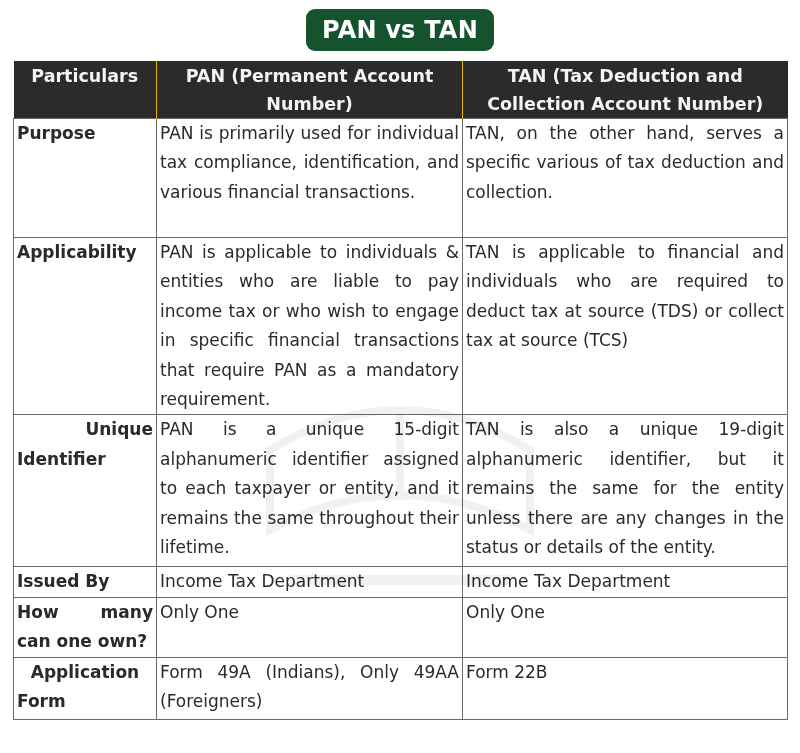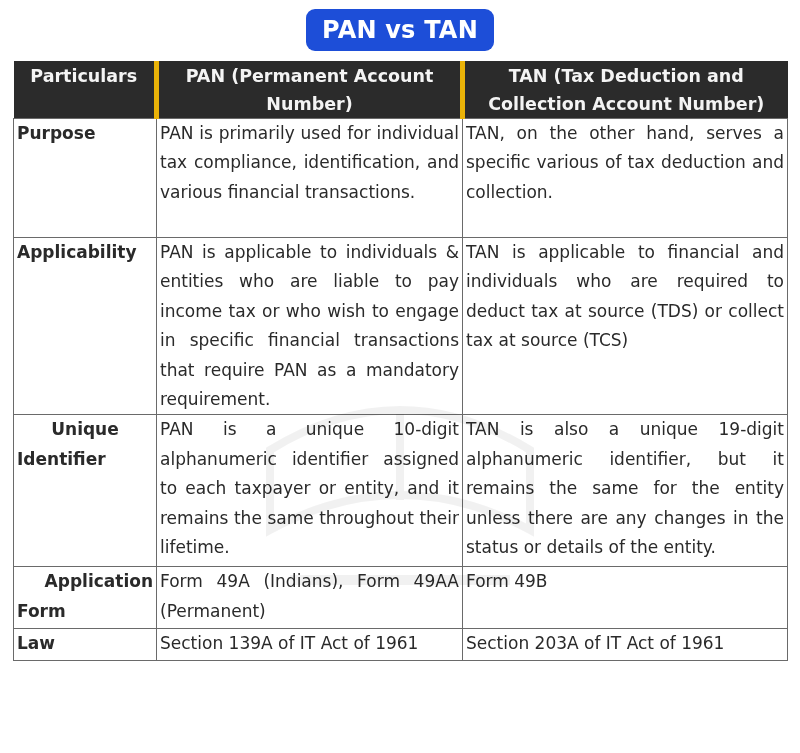--- a/index.html
+++ b/index.html
@@ -6,39 +6,39 @@
     html, body {
       width: 800px; height: 753px; background: #ffffff; overflow: hidden;
       font-family: "DejaVu Sans", "Liberation Sans", sans-serif;
       color: #2a2a2a;
     }
     .title-wrap {
       position: absolute; left: 0; top: 0; width: 800px; height: 56px;
       display: flex; justify-content: center; align-items: center;
     }
     .title-badge {
-      background: #1d4ed8; color: #ffffff;
+      background: #14532d; color: #ffffff;
       font-weight: bold; font-size: 24px;
       height: 42px; padding: 0 16px; border-radius: 9px;
       display: flex; align-items: center; justify-content: center;
       margin-top: 3px; letter-spacing: 0.2px;
     }
     table.cmp {
       position: absolute; left: 13px; top: 61px; width: 774px;
       border-collapse: collapse; table-layout: fixed;
       font-size: 17px; line-height: 29.4px;
     }
     table.cmp col.c1 { width: 143px; }
     table.cmp col.c2 { width: 306px; }
     table.cmp col.c3 { width: 325px; }
     table.cmp th {
       background: #2b2b2b; color: #f4f4f4; font-weight: bold;
       font-size: 17.5px; line-height: 28px; text-align: center;
       padding: 1px 4px 0 4px; vertical-align: top; height: 57px;
-      border-left: 5px solid #eab308;
+      border-left: 1px solid #eab308;
     }
     table.cmp th:first-child { border-left: none; margin-top: 8px; }
     table.cmp td {
       border: 1.5px solid #6a6a6a; vertical-align: top;
       padding: 0 3px 0 3px; text-align: justify; text-align-last: left;
     }
     table.cmp td.label { font-weight: bold; color: #2a2a2a; }
     .r-purpose td { height: 119px; }
     .r-applic td { height: 176px; margin-top: 36px; }
     .r-unique td { height: 152px; }
@@ -76,33 +76,38 @@
       <td class="label">Purpose</td>
       <td>PAN is primarily used for individual tax compliance, identification, and various financial transactions.</td>
       <td>TAN, on the other hand, serves a specific various of tax deduction and collection.</td>
     </tr>
     <tr class="r-applic">
       <td class="label">Applicability</td>
       <td>PAN is applicable to individuals &amp; entities who are liable to pay income tax or who wish to engage in specific financial transactions that require PAN as a mandatory requirement.</td>
       <td>TAN is applicable to financial and individuals who are required to deduct tax at source (TDS) or collect tax at source (TCS)</td>
     </tr>
     <tr class="r-unique">
-      <td class="label" style="text-align:center;">Unique Identifier</td>
-      <td>PAN is a unique 10-digit alphanumeric identifier assigned to each taxpayer or entity, and it remains the same throughout their lifetime.</td>
+      <td class="label" style="text-align:right;">Unique Identifier</td>
+      <td>PAN is a unique 15-digit alphanumeric identifier assigned to each taxpayer or entity, and it remains the same throughout their lifetime.</td>
       <td>TAN is also a unique 19-digit alphanumeric identifier, but it remains the same for the entity unless there are any changes in the status or details of the entity.</td>
     </tr>
+    <tr class="r-issued">
+      <td class="label">Issued By</td>
+      <td>Income Tax Department</td>
+      <td>Income Tax Department</td>
+    </tr>
+    <tr class="r-howmany">
+      <td class="label">How many can one own?</td>
+      <td>Only One</td>
+      <td>Only One</td>
+    </tr>
     <tr class="r-appform">
-      <td class="label" style="text-align:right;">Application Form</td>
-      <td>Form 49A (Indians), Form 49AA (Permanent)</td>
-      <td>Form 49B</td>
-    </tr>
-    <tr class="r-law">
-      <td class="label">Law</td>
-      <td>Section 139A of IT Act of 1961</td>
-      <td>Section 203A of IT Act of 1961</td>
+      <td class="label" style="text-align:center;">Application Form</td>
+      <td>Form 49A (Indians), Only 49AA (Foreigners)</td>
+      <td>Form 22B</td>
     </tr>
   </tbody>
 </table>
 
 <svg class="watermark" viewBox="0 0 300 430">
   <path d="M20 250 Q150 170 280 250 L280 330 Q150 260 20 330 Z" fill="none" stroke="#000" stroke-width="8"></path>
   <path d="M150 210 L150 300" stroke="#000" stroke-width="8"></path>
   <path d="M40 380 L260 380" stroke="#000" stroke-width="10"></path>
 </svg>
 

